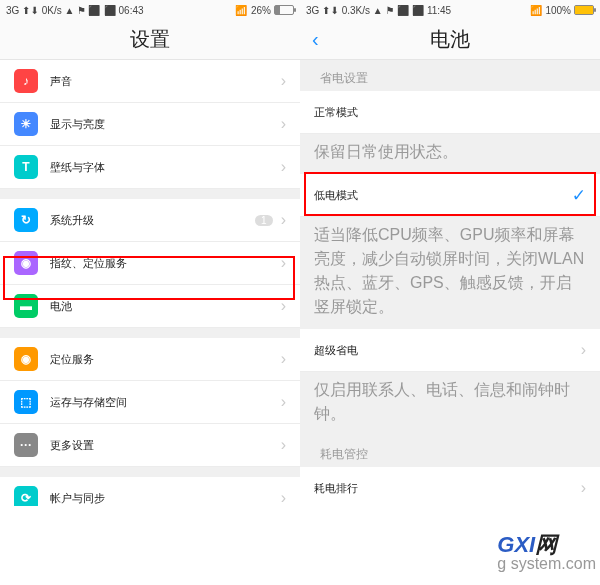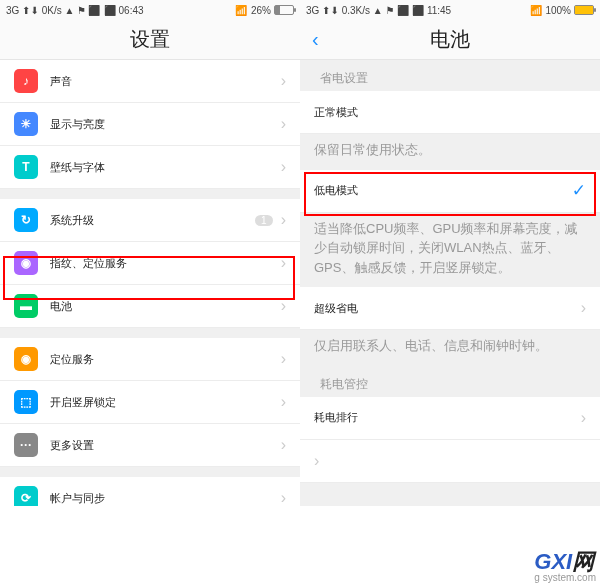--- a/index.html
+++ b/index.html
@@ -16,29 +16,29 @@
     .b100 { width: 100%; background: #ffc107; }
     .header { height: 40px; background: #fafafa; display: flex; align-items: center; justify-content: center; position: relative; border-bottom: 1px solid #e5e5e5; }
     .header-title { font-size: 20px; font-weight: 500; color: #222; }
     .back { position: absolute; left: 12px; color: #1e90ff; font-size: 20px; }
     .content { flex: 1; overflow-y: hidden; background: #f0f0f0; }
     .section-title { font-size: 12px; color: #999; padding: 10px 20px 4px; }
     .row { background: #fff; height: 43px; display: flex; align-items: center; padding: 0 14px; border-bottom: 1px solid #ececec; position: relative; }
     .row-label { flex: 1; font-size: 11px; color: #222; }
     .chevron { color: #ccc; font-size: 16px; }
     .icon-box { width: 24px; height: 24px; border-radius: 5px; margin-right: 12px; display: flex; align-items: center; justify-content: center; color: #fff; font-size: 12px; font-weight: bold; }
-    .desc { font-size: 13px; color: #999; padding: 6px 14px 10px; line-height: 1.5; }
+    .desc { font-size: 16px; color: #999; padding: 6px 14px 10px; line-height: 1.5; }
     .badge { background: #ddd; color: #fff; border-radius: 8px; padding: 0 6px; font-size: 10px; margin-right: 8px; }
     .check { color: #1e90ff; font-size: 17px; }
     .highlight-box { position: absolute; border: 2px solid red; pointer-events: none; z-index: 10; }
     .hl1 { left: 3px; top: 256px; width: 292px; height: 44px; }
     .hl2 { left: 304px; top: 172px; width: 292px; height: 44px; }
-    .watermark { position: absolute; bottom: 2px; right: 4px; font-size: 22px; font-style: italic; font-weight: bold; line-height: 1; z-index: 20; }
+    .watermark { position: absolute; bottom: 13px; right: 4px; font-size: 22px; font-style: italic; font-weight: bold; line-height: 1; z-index: 20; }
     .wm-big { color: #2b5cc4; }
-    .wm-small { font-size: 10px; color: #999; font-style: normal; font-weight: normal; display: block; text-align: right; }
+    .wm-small { font-size: 16px; color: #999; font-style: normal; font-weight: normal; display: block; text-align: right; }
     .sound{background:#ff4444}.display{background:#4488ff}.wallpaper{background:#00cccc}.upgrade{background:#00aaff}.fingerprint{background:#aa66ff}.battery{background:#00cc66}.location{background:#ff9900}.storage{background:#0099ff}.more{background:#888}.sync{background:#00cccc}.phonec{background:#00cc66}.contact{background:#ff9900}
   </style>
 </head>
 <body>
 
 <div class="container">
 
   <div class="phone">
     <div class="status-bar">
       <span class="status-left">
@@ -90,21 +90,21 @@
           <span class="chevron">›</span>
         </div>
         <div style="height: 10px;"></div>
         <div class="row">
           <span class="icon-box location">◉</span>
           <span class="row-label">定位服务</span>
           <span class="chevron">›</span>
         </div>
         <div class="row">
           <span class="icon-box storage">⬚</span>
-          <span class="row-label">开启竖屏锁定</span>
+          <span class="row-label">运存与存储空间</span>
           <span class="chevron">›</span>
         </div>
         <div class="row">
           <span class="icon-box more">···</span>
           <span class="row-label">更多设置</span>
           <span class="chevron">›</span>
         </div>
         <div style="height: 10px;"></div>
         <div class="row">
           <span class="icon-box sync">⟳</span>

